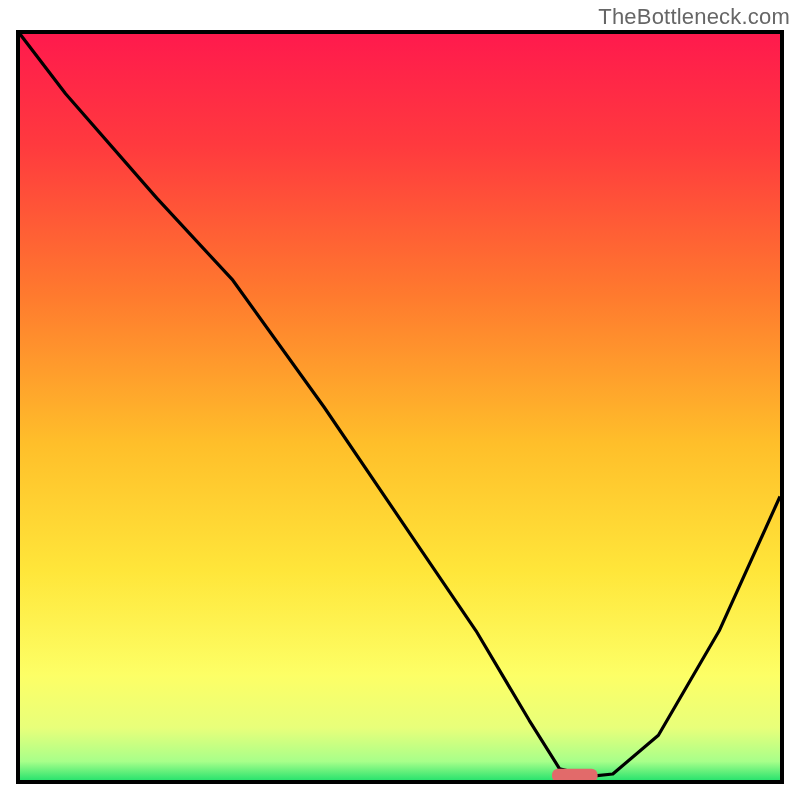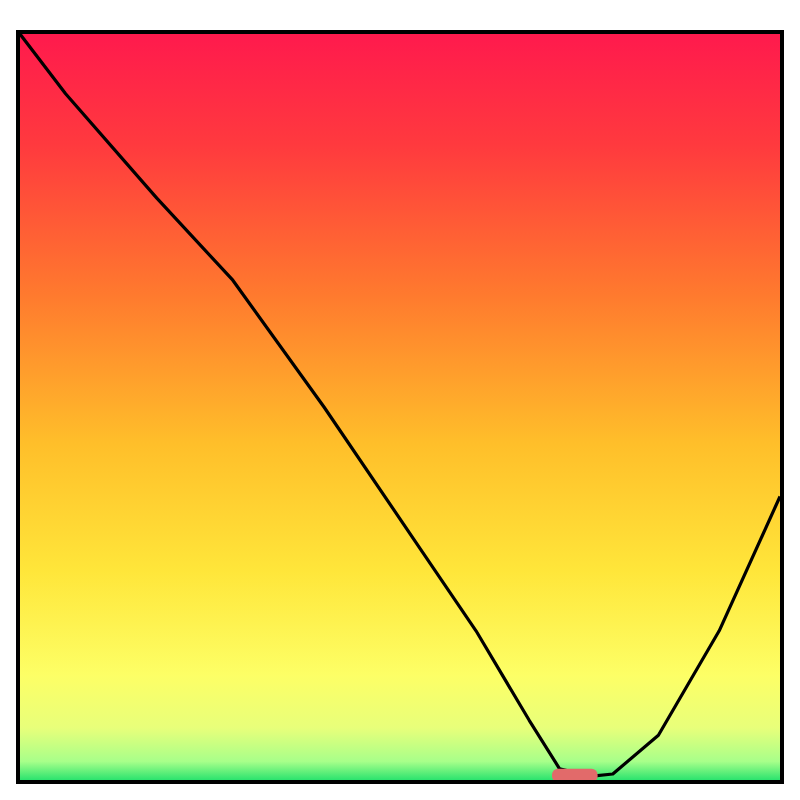--- a/index.html
+++ b/index.html
@@ -49,20 +49,21 @@
     stroke-linecap: butt;
   }
   .marker {
     stroke: none;
   }
 </style>
 </head>
 <body>
 
 <div class="frame">
+  <div class="watermark">TheBottleneck.com</div>
 
   <div class="plot-outer">
     <svg viewBox="0 0 760 746" preserveAspectRatio="none">
       <defs>
         <linearGradient id="bg-grad" x1="0" y1="0" x2="0" y2="1">
         <stop offset="0.00%" stop-color="#ff1a4d"></stop>
             <stop offset="15.00%" stop-color="#ff3a3e"></stop>
             <stop offset="35.00%" stop-color="#ff7a2e"></stop>
             <stop offset="55.00%" stop-color="#ffbf2a"></stop>
             <stop offset="72.00%" stop-color="#ffe63a"></stop>

